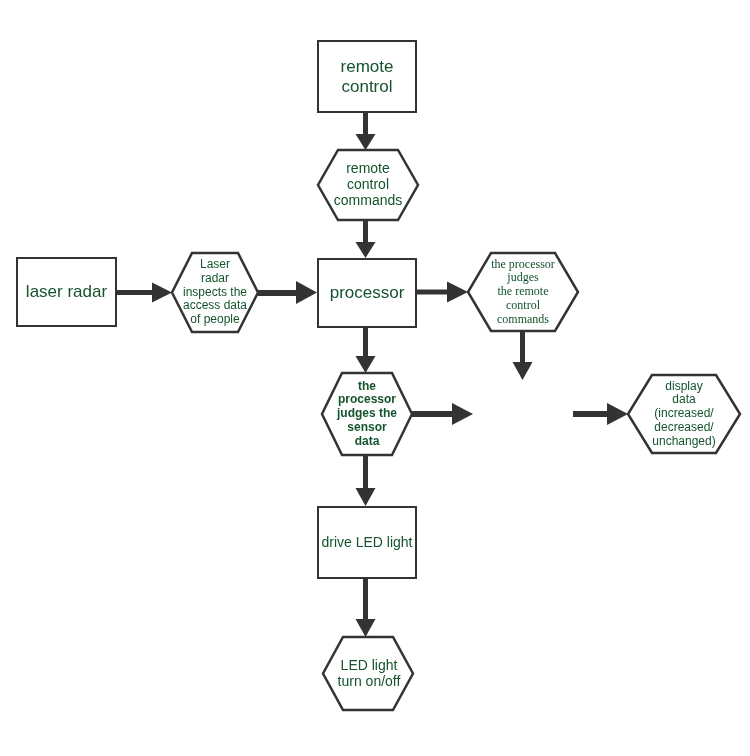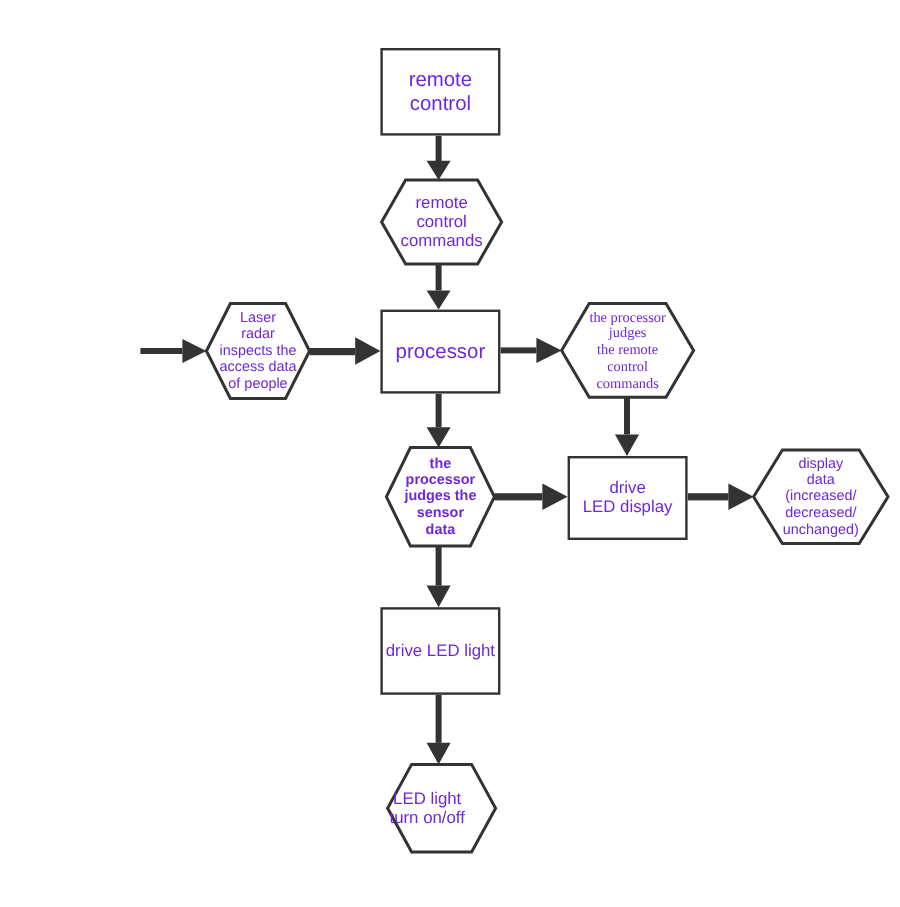--- a/index.html
+++ b/index.html
@@ -25,21 +25,21 @@
     width: 750px;
     height: 756px;
   }
   .node {
     position: absolute;
     box-sizing: border-box;
     display: flex;
     align-items: center;
     justify-content: center;
     text-align: center;
-    color: #6d28d9;
+    color: #14532d;
     line-height: 1.14;
     white-space: pre-line;
     user-select: none;
   }
   .node-rect {
     border: 2.5px solid #333333;
     background: #ffffff;
   }
   .node-hex {
     background: transparent;
@@ -134,20 +134,23 @@
     <span class="node-label">remote
 control</span>
   </div>
 
   <div class="node node-hex" style="left:318px; top:150px; width:100px; height:70px; font-size:14px;">
     <span class="node-label">remote
 control
 commands</span>
   </div>
 
+  <div class="node node-rect" style="left:16px; top:257px; width:101px; height:70px; font-size:17px;">
+    <span class="node-label">laser radar</span>
+  </div>
 
   <div class="node node-hex" style="left:172px; top:253px; width:86px; height:79px; font-size:12px;justify-content:center;">
     <span class="node-label">Laser
 radar
 inspects the
 access data
 of people</span>
   </div>
 
   <div class="node node-rect" style="left:317px; top:258px; width:100px; height:70px; font-size:17px;">
@@ -163,35 +166,31 @@
   </div>
 
   <div class="node node-hex" style="left:322px; top:373px; width:90px; height:82px; font-size:12px;font-weight:bold;">
     <span class="node-label">the
 processor
 judges the
 sensor
 data</span>
   </div>
 
-  <div class="node node-rect" style="left:473px; top:380px; width:100px; height:70px; font-size:14px;">
-    <span class="node-label">drive
-LED display</span>
-  </div>
 
   <div class="node node-hex" style="left:628px; top:375px; width:112px; height:78px; font-size:12px;">
     <span class="node-label">display
 data
 (increased/
 decreased/
 unchanged)</span>
   </div>
 
   <div class="node node-rect" style="left:317px; top:506px; width:100px; height:73px; font-size:14px;align-items:center;">
     <span class="node-label">drive LED light</span>
   </div>
 
-  <div class="node node-hex" style="left:311px; top:637px; width:90px; height:73px; font-size:14px;">
+  <div class="node node-hex" style="left:324px; top:637px; width:90px; height:73px; font-size:14px;">
     <span class="node-label">LED light
 turn on/off</span>
   </div>
 
 </div>
 
 </body></html>

